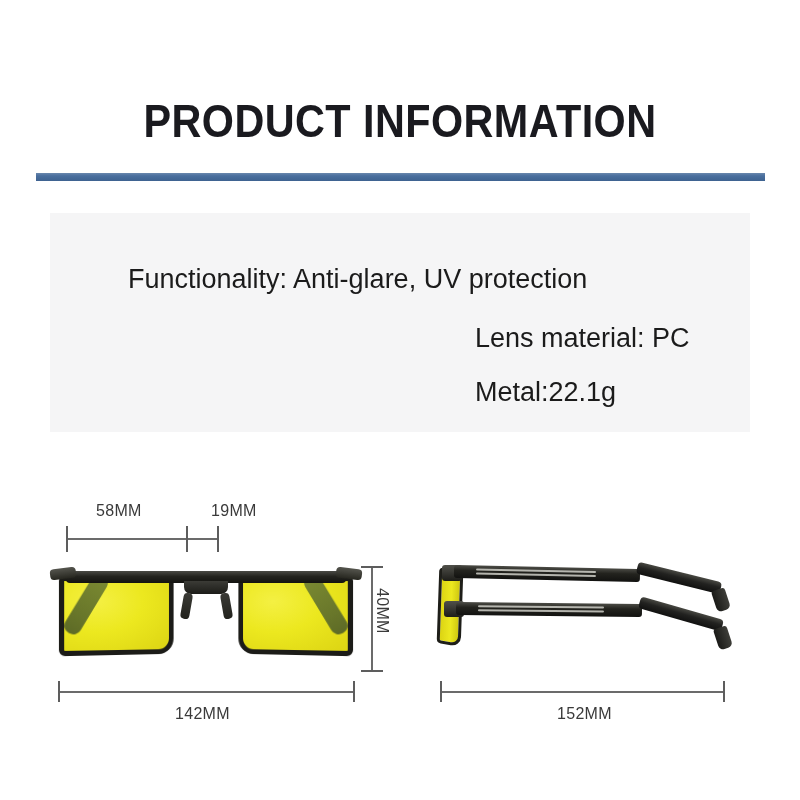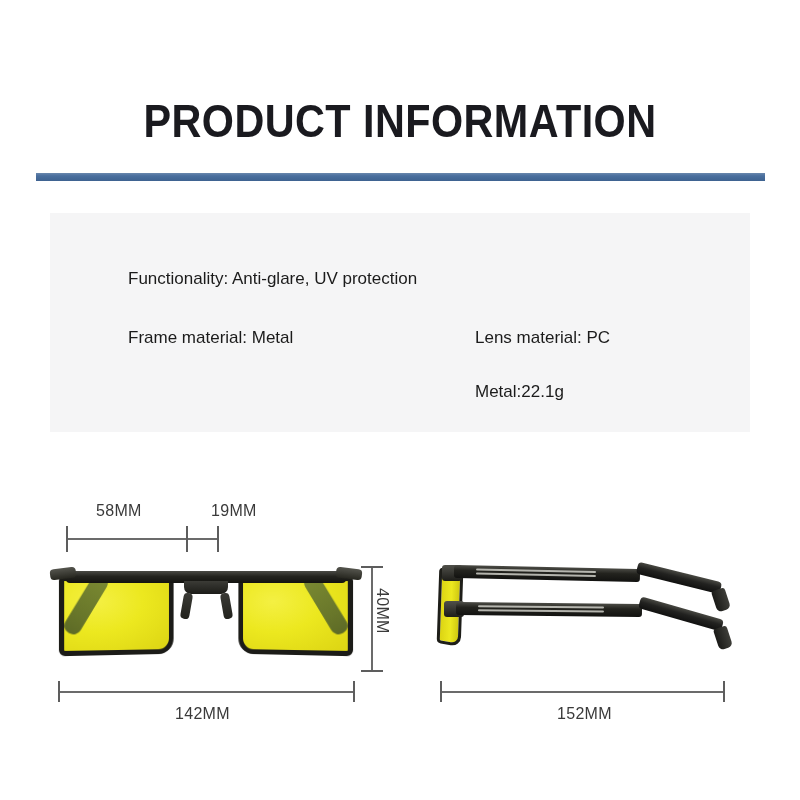--- a/index.html
+++ b/index.html
@@ -48,21 +48,21 @@
     position: absolute;
     left: 50px;
     top: 213px;
     width: 700px;
     height: 219px;
     background: #f5f5f6;
   }
   .spec-line {
     position: absolute;
     color: #1b1b1b;
-    font-size: 17px;
+    font-size: 27px;
     line-height: 26px;
     white-space: nowrap;
     font-family: "Liberation Sans", sans-serif;
   }
   #spec-functionality { left: 78px;  top: 53px; }
   #spec-frame        { left: 78px;  top: 112px; }
   #spec-lens         { left: 425px; top: 112px; }
   #spec-applicable   { left: 78px;  top: 166px; }
   #spec-weight       { left: 425px; top: 166px; }
 
@@ -238,21 +238,20 @@
 </style>
 </head>
 <body>
 
 <div id="page-title">PRODUCT INFORMATION</div>
 
 <div id="title-divider"></div>
 
 <div id="spec-panel">
   <div class="spec-line" id="spec-functionality">Functionality: Anti-glare, UV protection</div>
-  <div class="spec-line" id="spec-frame">Frame material: Metal</div>
   <div class="spec-line" id="spec-lens">Lens material: PC</div>
   <div class="spec-line" id="spec-weight">Metal:22.1g</div>
 </div>
 
 <div id="diagram">
 
   <div class="dim-label" style="left:96px; top:42px;">58MM</div>
   <div class="dim-label" style="left:179px; top:42px;margin-left:32px;">19MM</div>
 
   <div class="rule-h" style="left:66px; top:78px; width:152px;"></div>

